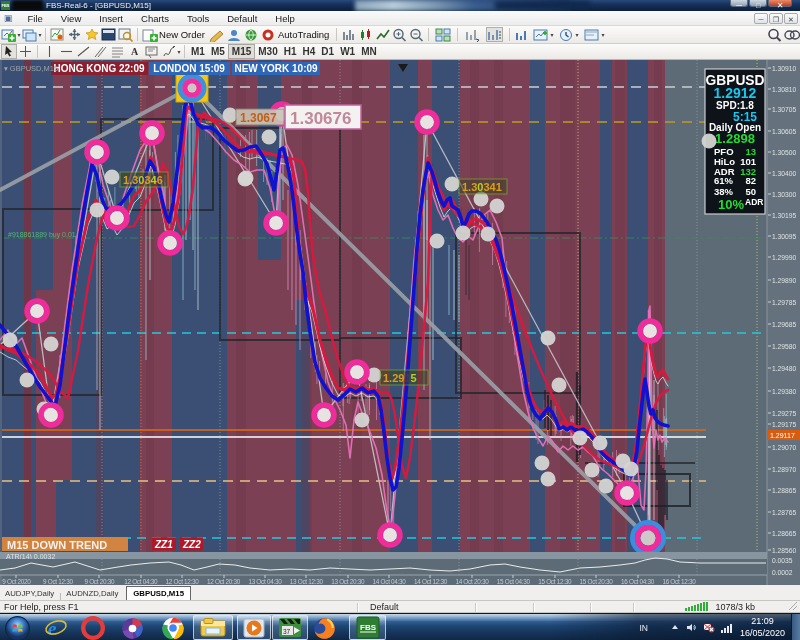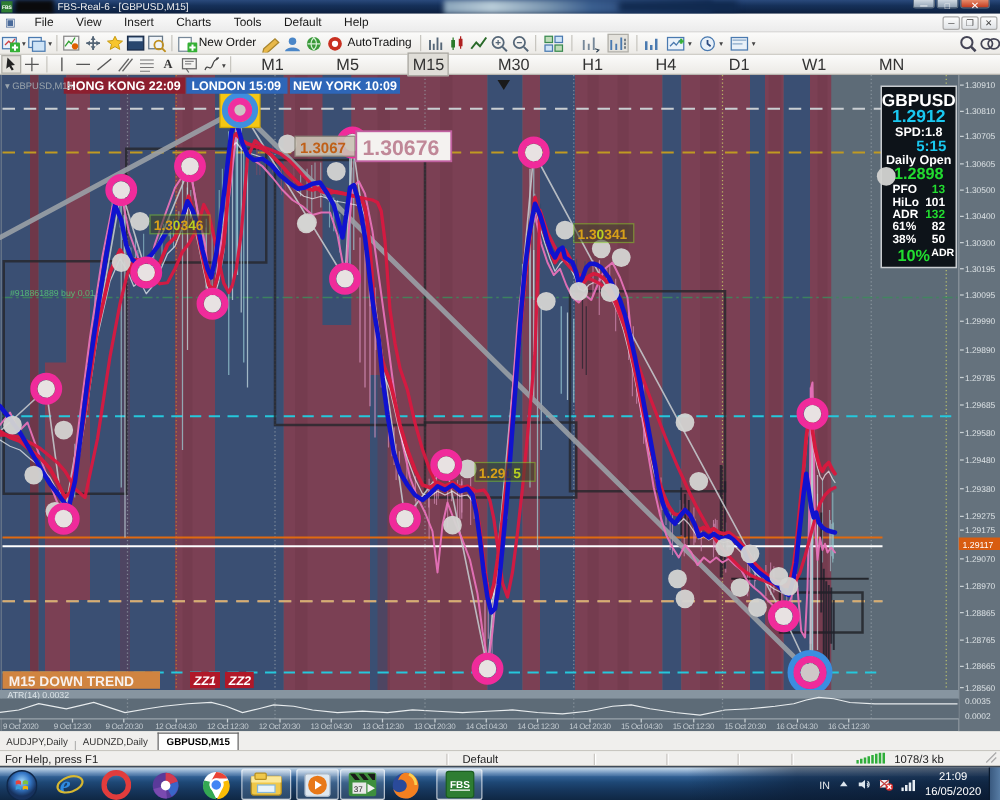--- a/index.html
+++ b/index.html
@@ -19,39 +19,39 @@
 .chb { width:14px; height:11px; border:1px solid #aaa; background:linear-gradient(180deg,#fdfdfd,#dfe2e6); font-size:7px; color:#444; text-align:center; line-height:11px; border-radius:2px; }
 .tb { position:relative; display:flex; align-items:center; background:linear-gradient(180deg,#fbfbfa,#eceae6); border-bottom:1px solid #d0cec8; }
 .tb1 { height:18px; }
 .tb2 { height:16px; border-bottom:1px solid #b8b6b0; }
 .ti { display:inline-flex; align-items:center; justify-content:center; min-width:16px; height:15px; margin:0 0.5px; }
 .ti.pressed { background:#e4e2dc; border:1px solid #b0aea8; }
 .drop { font-size:6px; color:#444; margin-left:1px; }
 .sep { width:1px; height:13px; background:#c8c6c0; margin:0 3px; }
 .spacer { flex:1; }
 .tlabel { font-size:9.5px; color:#111; margin:0 4px 0 1px; }
-.tf { font-size:13px; font-weight:normal; color:#333; padding:1px 3px; margin:0 18px; }
+.tf { font-size:10px; font-weight:bold; color:#333; padding:1px 3px; margin:0 0; }
 .tf.on { background:#e0ded8; border:1px solid #a8a6a0; }
 .tabbar { height:16px; background:#f0efed; display:flex; align-items:flex-end; font-size:7.8px; color:#333; border-bottom:1px solid #c8c6c0; }
 .tab { padding:2px 5px 2px 5px; }
 .tabsep { color:#999; }
 .tab.active { background:#fff; border:1px solid #666; border-bottom:none; color:#000; margin-left:3px; padding:2px 6px;font-weight:bold; }
 .statusbar { height:12px; background:#f0efed; font-size:9px; color:#222; display:flex; align-items:center; position:relative; border-bottom:1px solid #c8c6c0; }
 .groove { position:absolute; top:2px; width:2px; height:9px; border-left:1px solid #cac8c4; border-right:1px solid #fff; }
 .grip { position:absolute; right:2px; bottom:1px; }
 .sright { position:absolute; right:45px; display:flex; font-size:9px; }
 
 .taskbar { position:relative; height:27px; background:linear-gradient(180deg,#7aa6cf 0%,#3d6ea6 18%,#1e4876 45%,#16365c 70%,#0f2744 100%); border-top:1px solid #0a1a2e; }
 .taskbar::before { content:""; position:absolute; left:0; top:0; width:100%; height:7px; background:linear-gradient(180deg,rgba(255,255,255,.55),rgba(255,255,255,.08)); }
 .taskbar::after { content:""; position:absolute; right:0px; top:0; width:250px; height:27px; background:linear-gradient(90deg,rgba(10,22,40,0),rgba(10,25,48,.55) 35%,rgba(8,20,40,.65)); }
 .orb { position:absolute; left:5px; top:2px; z-index:3; line-height:0; }
 .tico { position:absolute; top:2px; z-index:3; line-height:0; }
 .tbtn { position:absolute; top:1px; height:25px; z-index:3; background:linear-gradient(180deg,rgba(255,255,255,.5),rgba(200,220,240,.18) 45%,rgba(130,170,210,.25)); border:1px solid rgba(250,252,255,.65); border-radius:2px; display:flex; align-items:center; justify-content:center; }
 .tray { position:absolute; right:0; top:0; height:27px; display:flex; align-items:center; z-index:4; color:#fff; }
-.trtxt { font-size:8.5px; font-weight:normal; margin-right:7px; opacity:.9; }
+.trtxt { font-size:8.5px; font-weight:normal; margin-right:23px; opacity:.9; }
 .clock { font-size:9px; text-align:center; line-height:1.25; margin-right:6px; }
 .showdesk { width:9px; height:27px; background:linear-gradient(90deg,#3a5a80,#577ca4); border-left:1px solid #0a1a2e; }
 </style></head>
 <body>
 
 <div class="titlebar">
  <div class="fbsico">FBS</div>
  <div class="blur1"></div>
  <div class="ttext">FBS-Real-6 - [GBPUSD,M15]</div>
  <div class="blur2"></div>

